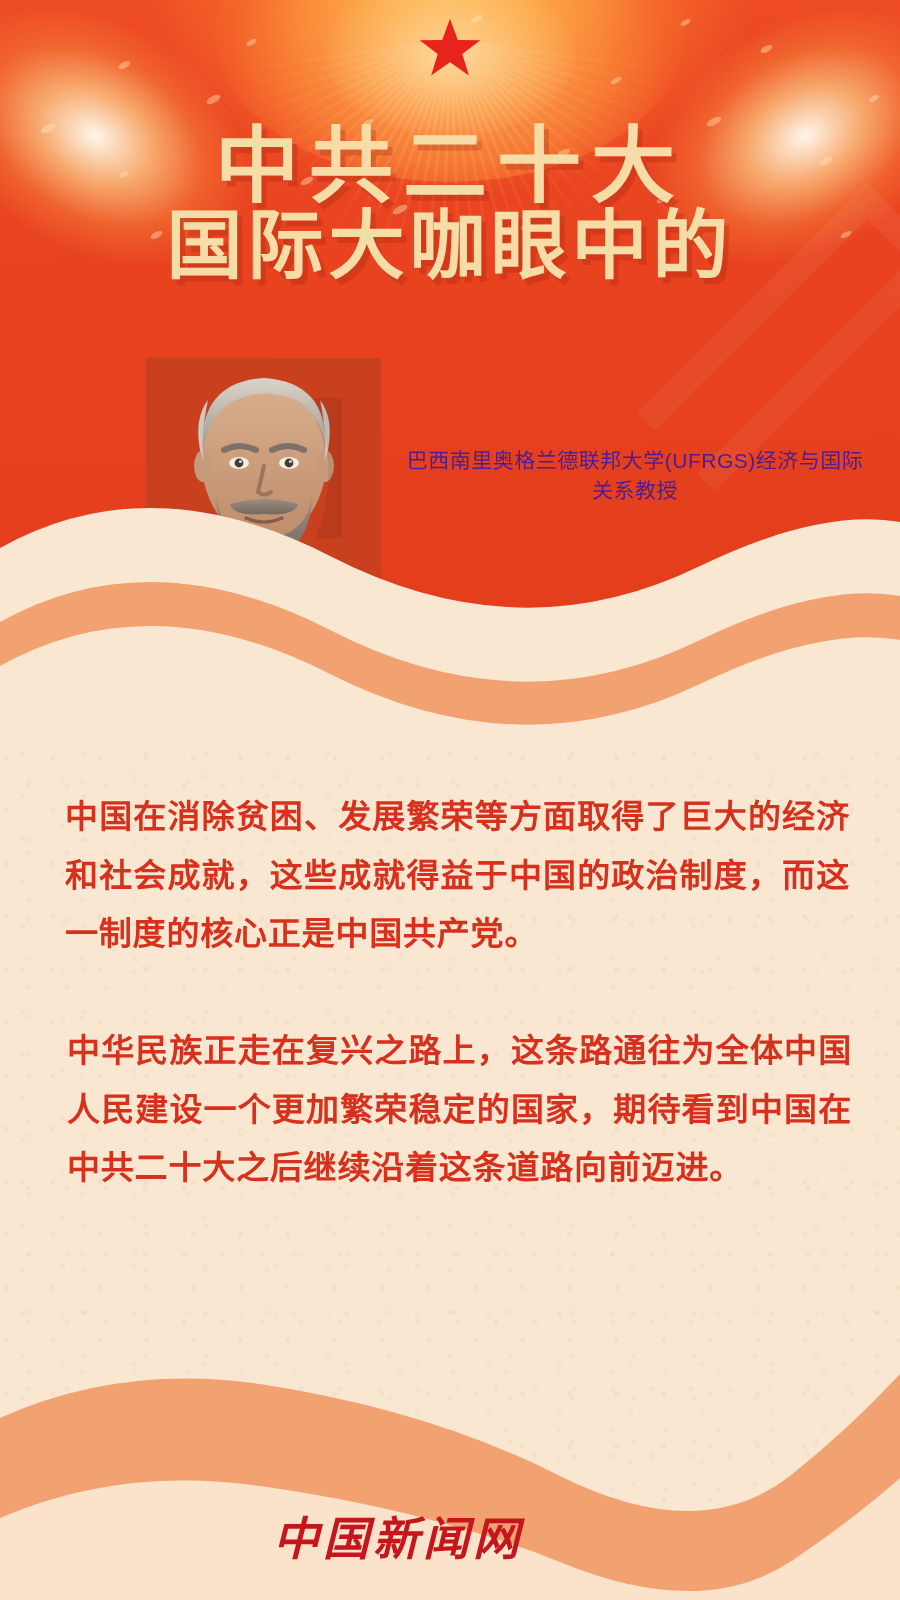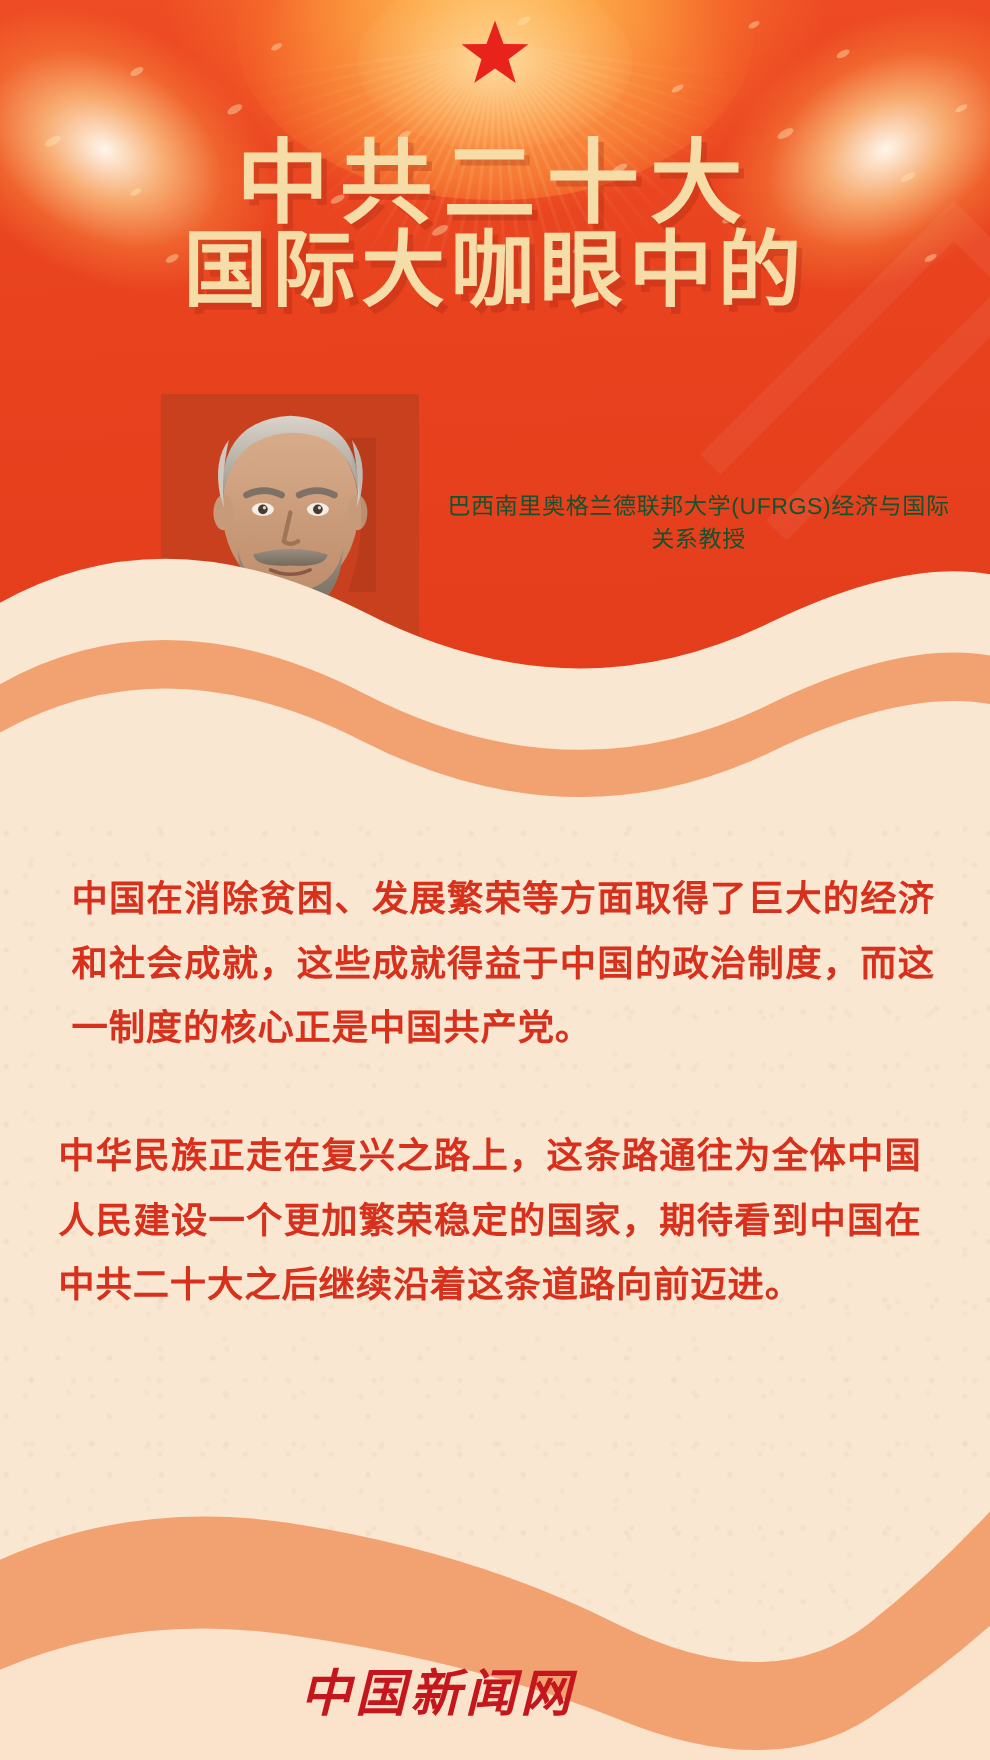--- a/index.html
+++ b/index.html
@@ -163,21 +163,21 @@
     color: #F7DFAE;
     font-weight: 700;
     font-size: 38px;
     letter-spacing: 4px;
     line-height: 1.1;
     text-shadow: 3px 3px 0 rgba(150,30,10,.22);
     font-family: "DejaVu Sans", "Liberation Sans", sans-serif;
   }
   .speaker-title {
     margin-top: 16px;
-    color: #14532d;
+    color: #4c1d95;
     font-size: 21px;
     line-height: 1.45;
     letter-spacing: .5px;
     font-family: "Liberation Sans", "DejaVu Sans", sans-serif;
   }
 
   
   .wave-top {
     position: absolute;
     left: 0; top: 470px;
@@ -220,21 +220,21 @@
     color: #D7301C;
     font-weight: 700;
     font-size: 33px;
     line-height: 1.78;
     letter-spacing: .8px;
     text-align: justify;
     text-align-last: left;
     font-family: "DejaVu Serif", "Liberation Serif", serif;
   }
   .para.p1 { position: absolute; left: 65px; top: 788px; width: 785px; }
-  .para.p2 { position: absolute; left: 53px; top: 1022px; width: 785px; }
+  .para.p2 { position: absolute; left: 67px; top: 1022px; width: 785px; }
 
   
   .wave-bottom {
     position: absolute;
     left: 0; bottom: 0;
     width: 900px; height: 300px;
     z-index: 10;
     pointer-events: none;
   }
   .wave-bottom svg { display: block; }

